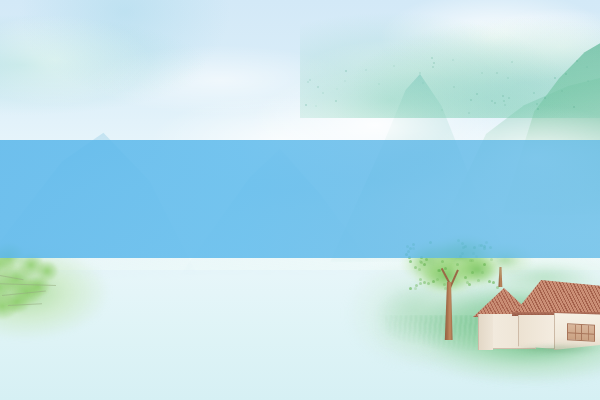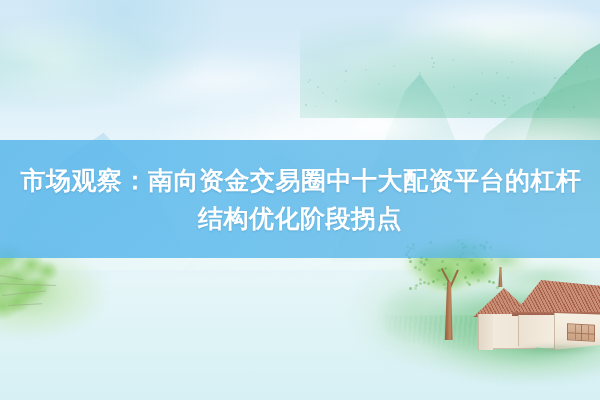--- a/index.html
+++ b/index.html
@@ -599,18 +599,14 @@
       <div class="band-speck" style="left: 122.316px; top: 81.9971px; opacity: 0.18;"></div>
       <div class="band-speck" style="left: 194.237px; top: 101.687px; opacity: 0.51;"></div>
       <div class="band-speck" style="left: 265.136px; top: 72.9027px; opacity: 0.59;"></div>
       <div class="band-speck" style="left: 203.444px; top: 100.022px; opacity: 0.44;"></div>
       <div class="band-speck" style="left: 16.5359px; top: 85.5699px; opacity: 0.46;"></div>
       <div class="band-speck" style="left: 180.74px; top: 71.6909px; opacity: 0.3;"></div>
       <div class="band-speck" style="left: 92.5056px; top: 65.2727px; opacity: 0.26;"></div>
       <div class="band-speck" style="left: 286.133px; top: 66.4908px; opacity: 0.2;"></div>
     </div>
 
-  <div class="title">
-    <div class="title-line title-line-1">市场观察：南向资金交易圈中十大配资平台的杠杆</div>
-    <div class="title-line title-line-2">结构优化阶段拐点</div>
-  </div>
 
 </div>
 
 </body></html>

